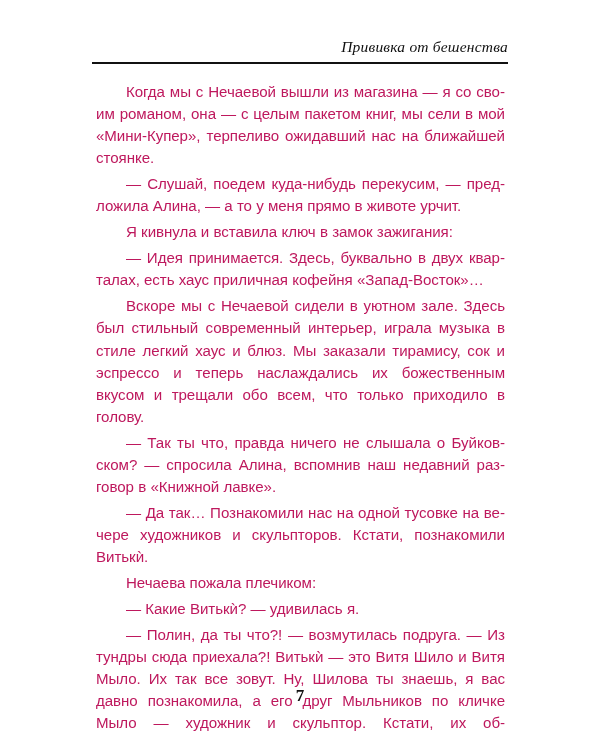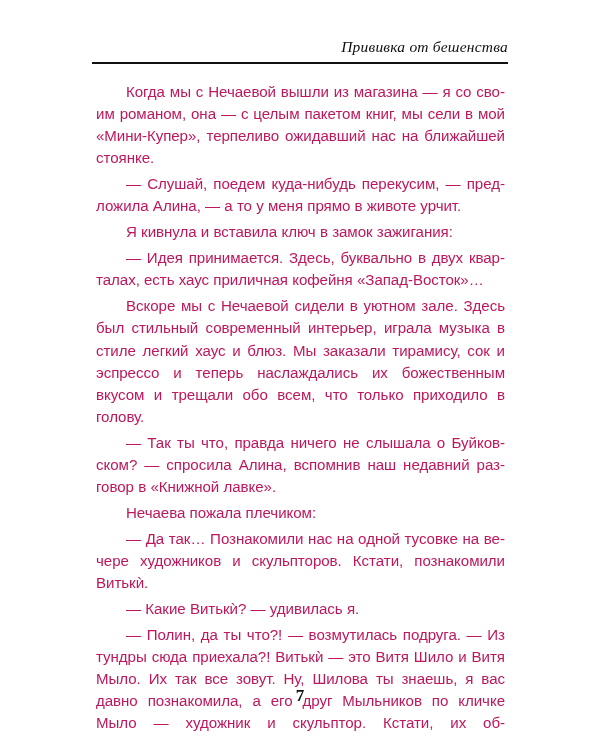--- a/index.html
+++ b/index.html
@@ -100,22 +100,22 @@
     <div class="running-head-rule"></div>
   </div>
 
   <div class="text-block">
     <p class="para">Когда мы с Нечаевой вышли из магазина — я со сво­им романом, она — с целым пакетом книг, мы сели в мой «Мини-Купер», терпеливо ожидавший нас на ближайшей стоянке.</p>
     <p class="para">— Слушай, поедем куда-нибудь перекусим, — пред­ложила Алина, — а то у меня прямо в животе урчит.</p>
     <p class="para">Я кивнула и вставила ключ в замок зажигания:</p>
     <p class="para">— Идея принимается. Здесь, буквально в двух квар­талах, есть хаус приличная кофейня «Запад-Восток»…</p>
     <p class="para">Вскоре мы с Нечаевой сидели в уютном зале. Здесь был стильный современный интерьер, играла музы­ка в стиле легкий хаус и блюз. Мы заказали тирамису, сок и эспрессо и теперь наслаждались их божествен­ным вкусом и трещали обо всем, что только приходило в голову.</p>
     <p class="para">— Так ты что, правда ничего не слышала о Буйков­ском? — спросила Алина, вспомнив наш недавний раз­говор в «Книжной лавке».</p>
+    <p class="para">— Да так… Познакомили нас на одной тусовке на ве­чере художников и скульпторов. Кстати, познакомили Витькѝ.</p>
     <p class="para">Нечаева пожала плечиком:</p>
-    <p class="para">— Да так… Познакомили нас на одной тусовке на ве­чере художников и скульпторов. Кстати, познакомили Витькѝ.</p>
     <p class="para">— Какие Витькѝ? — удивилась я.</p>
     <p class="para">— Полин, да ты что?! — возмутилась подруга. — Из тундры сюда приехала?! Витькѝ — это Витя Шило и Витя Мыло. Их так все зовут. Ну, Шилова ты знаешь, я вас давно познакомила, а его друг Мыльников по кличке Мыло — художник и скульптор. Кстати, их об-</p>
   </div>
 
   <div class="folio">
     <span class="folio-number">7</span>
   </div>
 
 </div>
 

